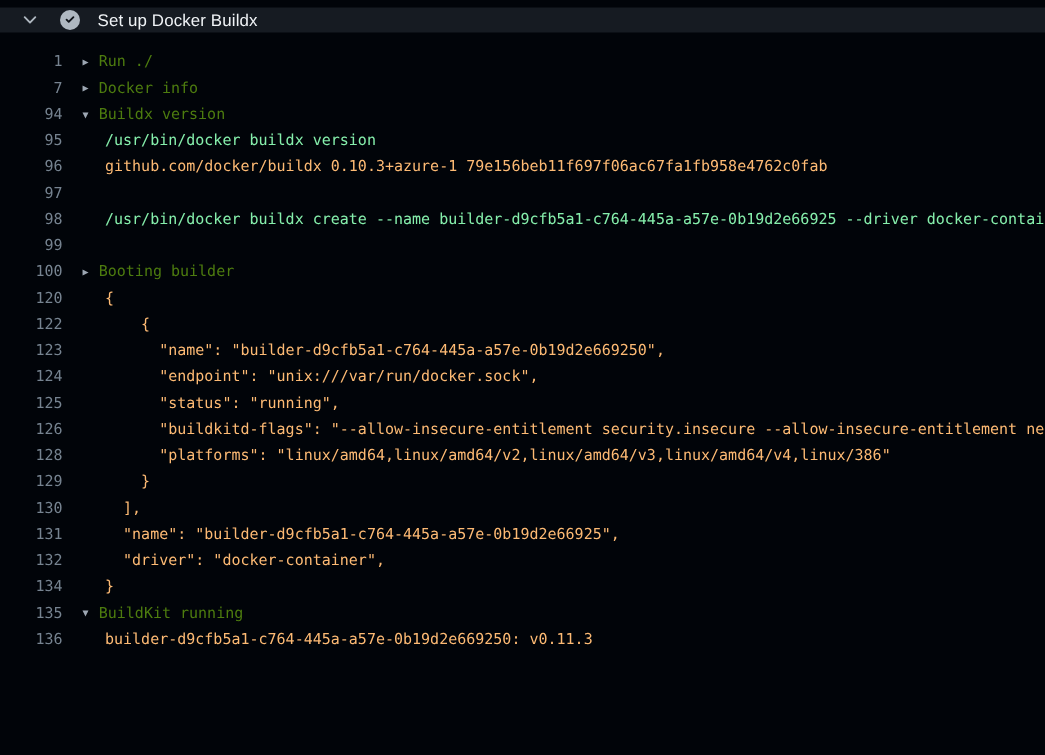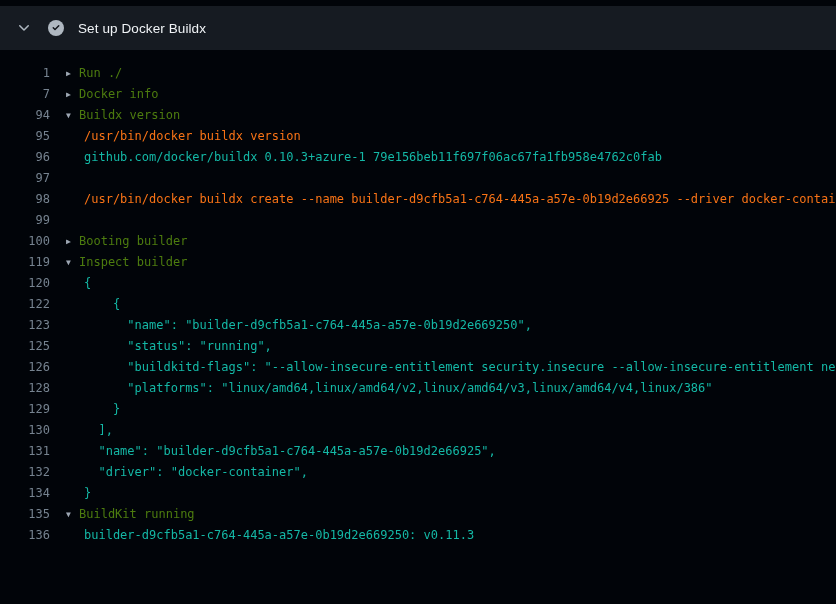--- a/index.html
+++ b/index.html
@@ -4,21 +4,21 @@
 <style>
   html, body { margin: 0; padding: 0; }
   body {
     width: 836px; height: 604px;
     background: #010409;
     overflow: hidden;
     font-family: "Liberation Sans", sans-serif;
   }
   .step-header {
     margin-top: 6px;
-    height: 44px;
+    height: 20px;
     background: #161b22;
     display: flex;
     align-items: center;
     padding: 0 16px;
     cursor: pointer;
     box-sizing: border-box;
   }
   .chevron { width: 16px; height: 16px; display: inline-flex; align-items: center; justify-content: center; flex: none; }
   .status { width: 16px; height: 16px; margin-left: 16px; flex: none; }
   .step-title {
@@ -40,22 +40,22 @@
     width: 50px;
     flex: none;
     text-align: right;
     color: #768390;
     text-decoration: none;
     cursor: pointer;
     font-size: 12px;
   }
   .body { margin-left: 16px; }
   .line.output .body, .line.command .body { margin-left: 34px; }
-  .line.output .body { color: #14b8a6; }
-  .line.command .body { color: #f97316; }
+  .line.output .body { color: #fdba74; }
+  .line.command .body { color: #86efac; }
   .line.group { cursor: pointer; }
   .marker {
     display: inline-block;
     width: 13px;
     font-size: 8px;
     color: #9da7b3;
     vertical-align: 1px;
   }
   .gtitle { color: #4d7c0f; }
 </style>
@@ -97,32 +97,32 @@
   </div><div class="line group">
     <a class="num">97</a>
   </div><div class="line command">
     <a class="num">98</a>
     <span class="body">/usr/bin/docker buildx create --name builder-d9cfb5a1-c764-445a-a57e-0b19d2e66925 --driver docker-container</span>
   </div><div class="line output">
     <a class="num">99</a>
   </div><div class="line group">
     <a class="num">100</a>
     <span class="body"><span class="marker">▶</span><span class="gtitle">Booting builder</span></span>
-  </div><div class="line group">
-    <a class="num">119</a>
-    <span class="body"><span class="marker">▼</span><span class="gtitle">Inspect builder</span></span>
   </div><div class="line output">
     <a class="num">120</a>
     <span class="body">{</span>
   </div><div class="line output">
     <a class="num">122</a>
     <span class="body">    {</span>
   </div><div class="line output">
     <a class="num">123</a>
     <span class="body">      "name": "builder-d9cfb5a1-c764-445a-a57e-0b19d2e669250",</span>
+  </div><div class="line output">
+    <a class="num">124</a>
+    <span class="body">      "endpoint": "unix:///var/run/docker.sock",</span>
   </div><div class="line output">
     <a class="num">125</a>
     <span class="body">      "status": "running",</span>
   </div><div class="line output">
     <a class="num">126</a>
     <span class="body">      "buildkitd-flags": "--allow-insecure-entitlement security.insecure --allow-insecure-entitlement network.host",</span>
   </div><div class="line output">
     <a class="num">128</a>
     <span class="body">      "platforms": "linux/amd64,linux/amd64/v2,linux/amd64/v3,linux/amd64/v4,linux/386"</span>
   </div><div class="line output">

